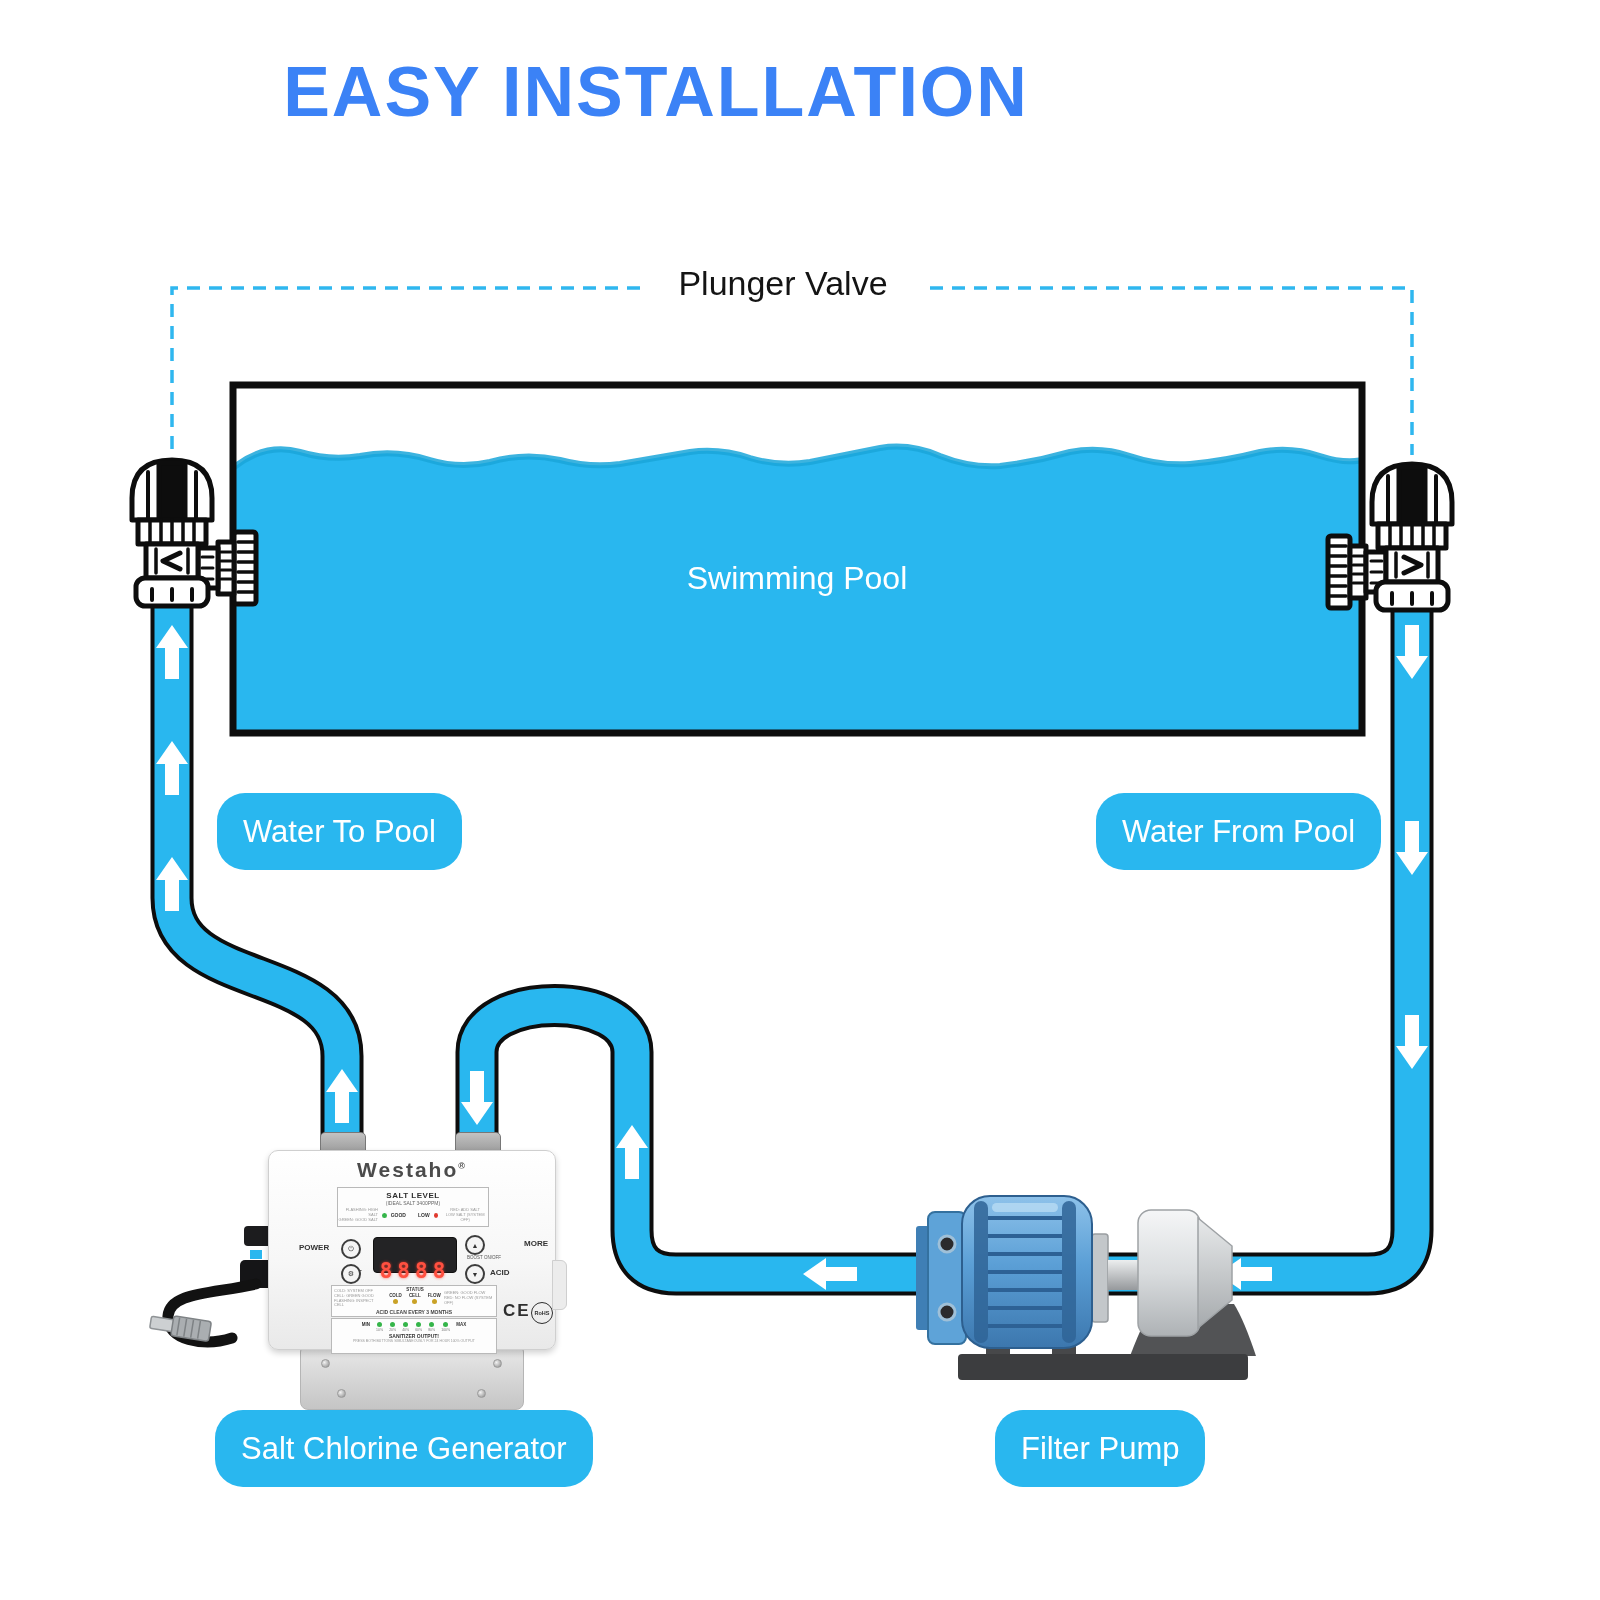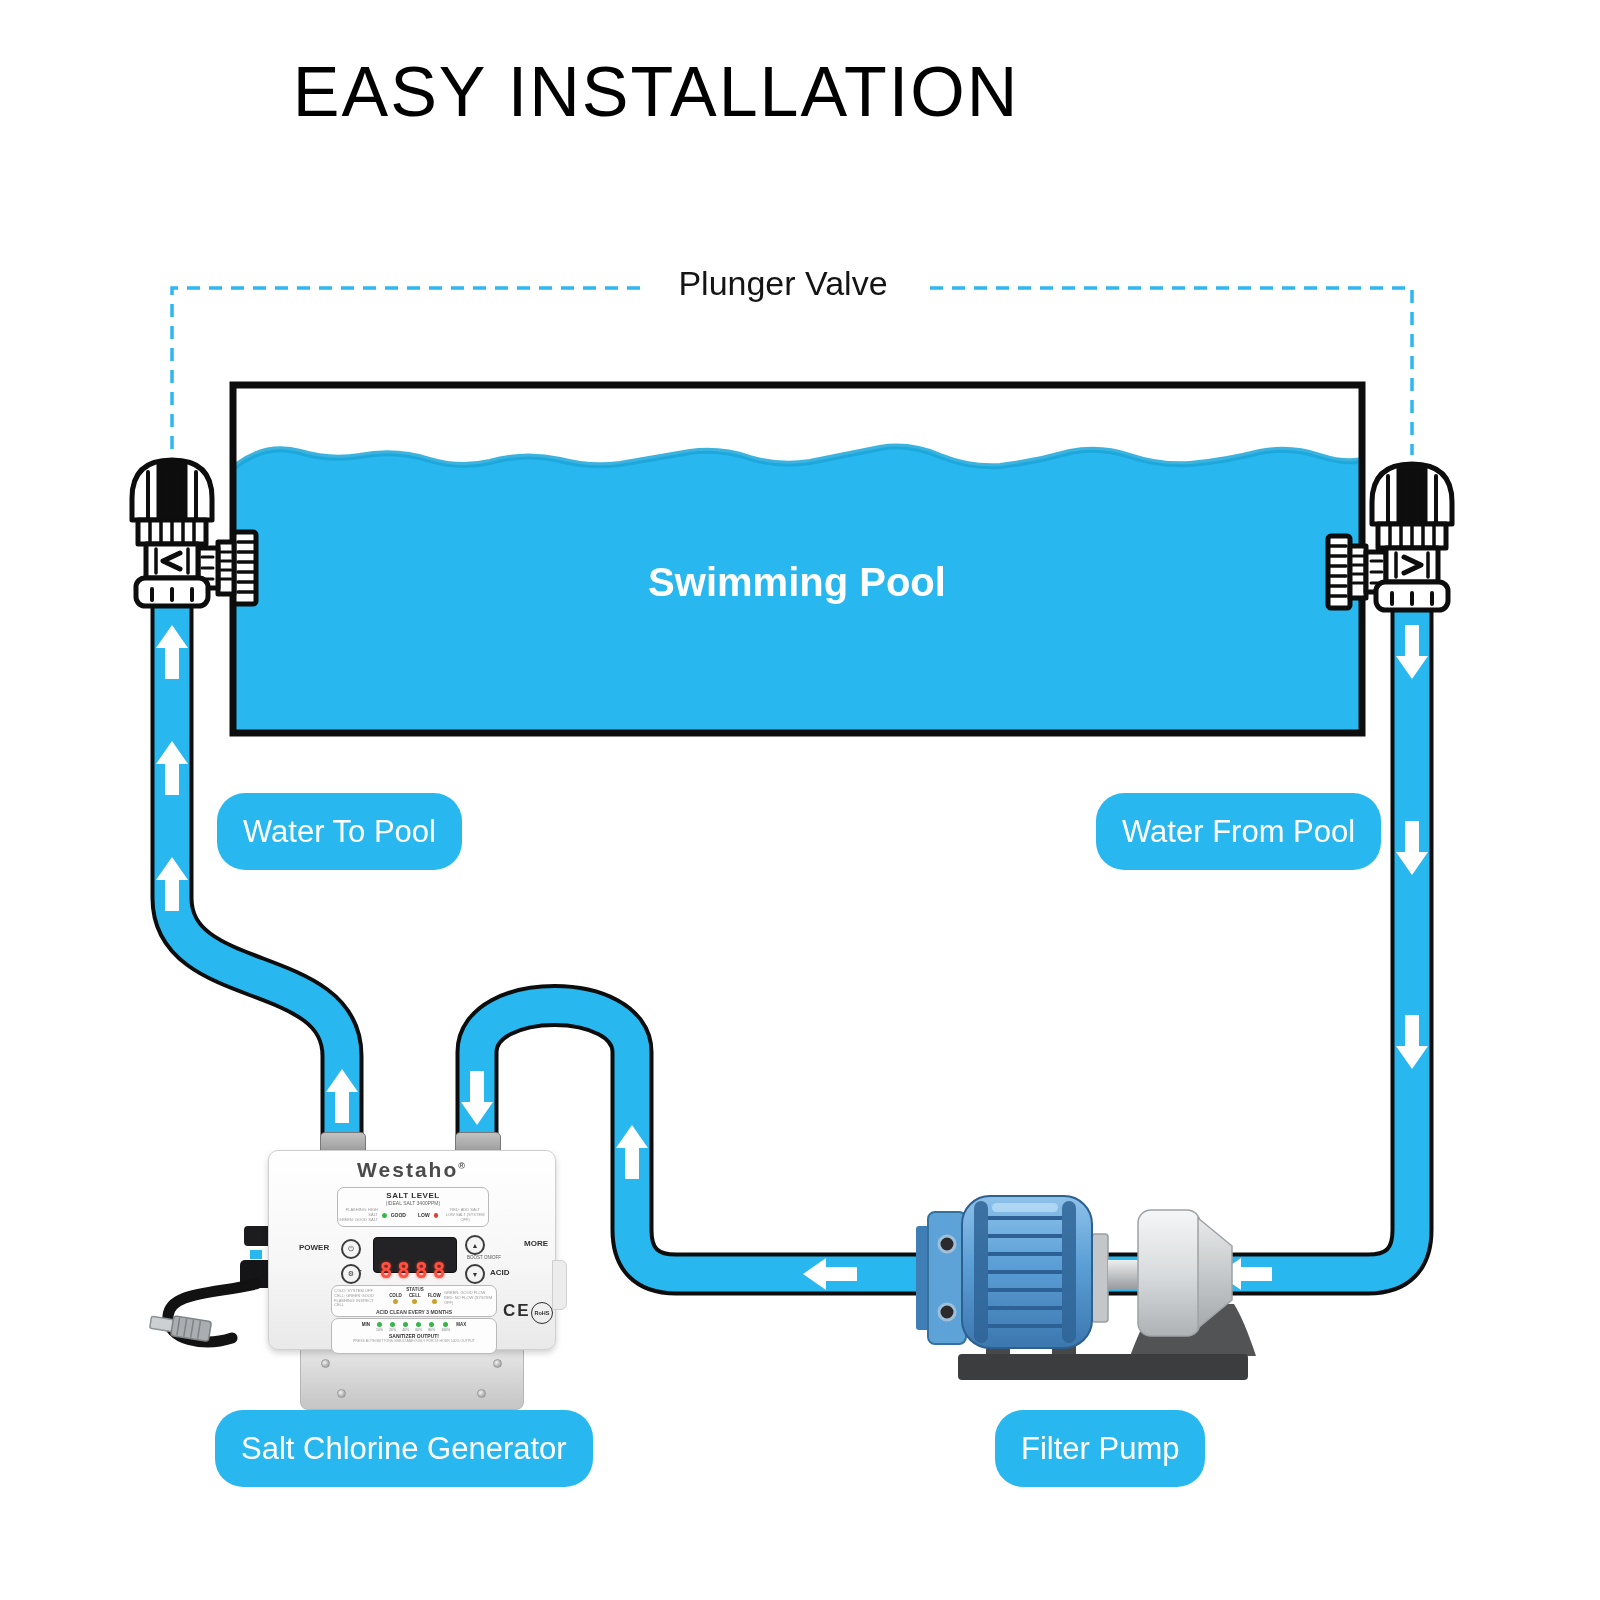--- a/index.html
+++ b/index.html
@@ -1,25 +1,25 @@
 <!DOCTYPE html>
 <html><head>
 <meta charset="utf-8">
 <style>
   html,body{margin:0;padding:0;background:#fff;}
   #stage{position:relative;width:1600px;height:1600px;background:#fff;overflow:hidden;
          font-family:"Liberation Sans",sans-serif;}
   #scene{position:absolute;left:0;top:0;}
 
   .title{position:absolute;left:0;top:52px;width:1312px;text-align:center;
-         font-size:70px;font-weight:400;letter-spacing:2px;color:#000000;}
+         font-size:70px;font-weight:700;letter-spacing:2px;color:#3b82f6;}
   .plunger-label{position:absolute;left:783px;top:264px;transform:translateX(-50%);
          font-size:34px;color:#141414;white-space:nowrap;}
   .pool-label{position:absolute;left:797px;top:560px;transform:translateX(-50%);
-         font-size:40px;color:#fff;white-space:nowrap;font-weight:700;}
+         font-size:32px;color:#fff;white-space:nowrap;font-weight:400;}
   .pill{position:absolute;background:#29b7ef;color:#fff;border-radius:28px;
         font-size:31px;line-height:47px;height:47px;padding:15px 26px;white-space:nowrap;}
   .pill.p1{left:217px;top:793px;}
   .pill.p2{left:1096px;top:793px;}
   .pill.p3{left:215px;top:1410px;}
   .pill.p4{left:995px;top:1410px;}
 
   
   .gen{position:absolute;left:256px;top:1130px;width:310px;height:340px;}
   .gen .port{position:absolute;top:2px;width:44px;height:26px;border-radius:5px;
@@ -30,21 +30,21 @@
   .gen .cellbase i{position:absolute;width:7px;height:7px;border-radius:50%;
        background:radial-gradient(circle at 35% 35%,#f2f2f2,#8a8a8a);border:1px solid #9a9a9a;}
   .gen .box{position:absolute;left:12px;top:20px;width:286px;height:198px;border-radius:10px;
        background:linear-gradient(180deg,#ffffff 0%,#f7f7f7 55%,#e9e9e9 100%);
        border:1px solid #cfcfcf;box-shadow:0 3px 6px rgba(0,0,0,.18);}
   .gen .tab{position:absolute;left:296px;top:130px;width:13px;height:48px;background:#ececec;
        border:1px solid #cfcfcf;border-radius:0 6px 6px 0;}
   .brand{position:absolute;left:0;top:7px;width:100%;text-align:center;font-size:21px;
        letter-spacing:2px;color:#4b4b4b;font-weight:600;}
   .brand sup{font-size:9px;}
-  .panel{position:absolute;border:1px solid #b9b9b9;background:#fdfdfd;border-radius:7px;}
+  .panel{position:absolute;border:1px solid #b9b9b9;background:#fdfdfd;border-radius:0;}
   .salt{left:68px;top:36px;width:150px;height:38px;text-align:center;}
   .salt .t1{font-size:8px;font-weight:bold;color:#2e2e2e;margin-top:3px;letter-spacing:.5px;}
   .salt .t2{font-size:5px;color:#666;}
   .salt .row{display:flex;justify-content:center;align-items:center;gap:4px;margin-top:2px;}
   .tiny{font-size:4px;color:#999;white-space:pre-line;line-height:1.2;}
   .led{display:inline-block;width:5px;height:5px;border-radius:50%;}
   .led.g{background:#35b54a}.led.r{background:#e03a2f}.led.a{background:#c9a227}
   .lbl8{font-size:8px;font-weight:bold;color:#333;}
   .lbl5{font-size:5px;font-weight:bold;color:#333;}
   .pwr{position:absolute;left:30px;top:92px;}

